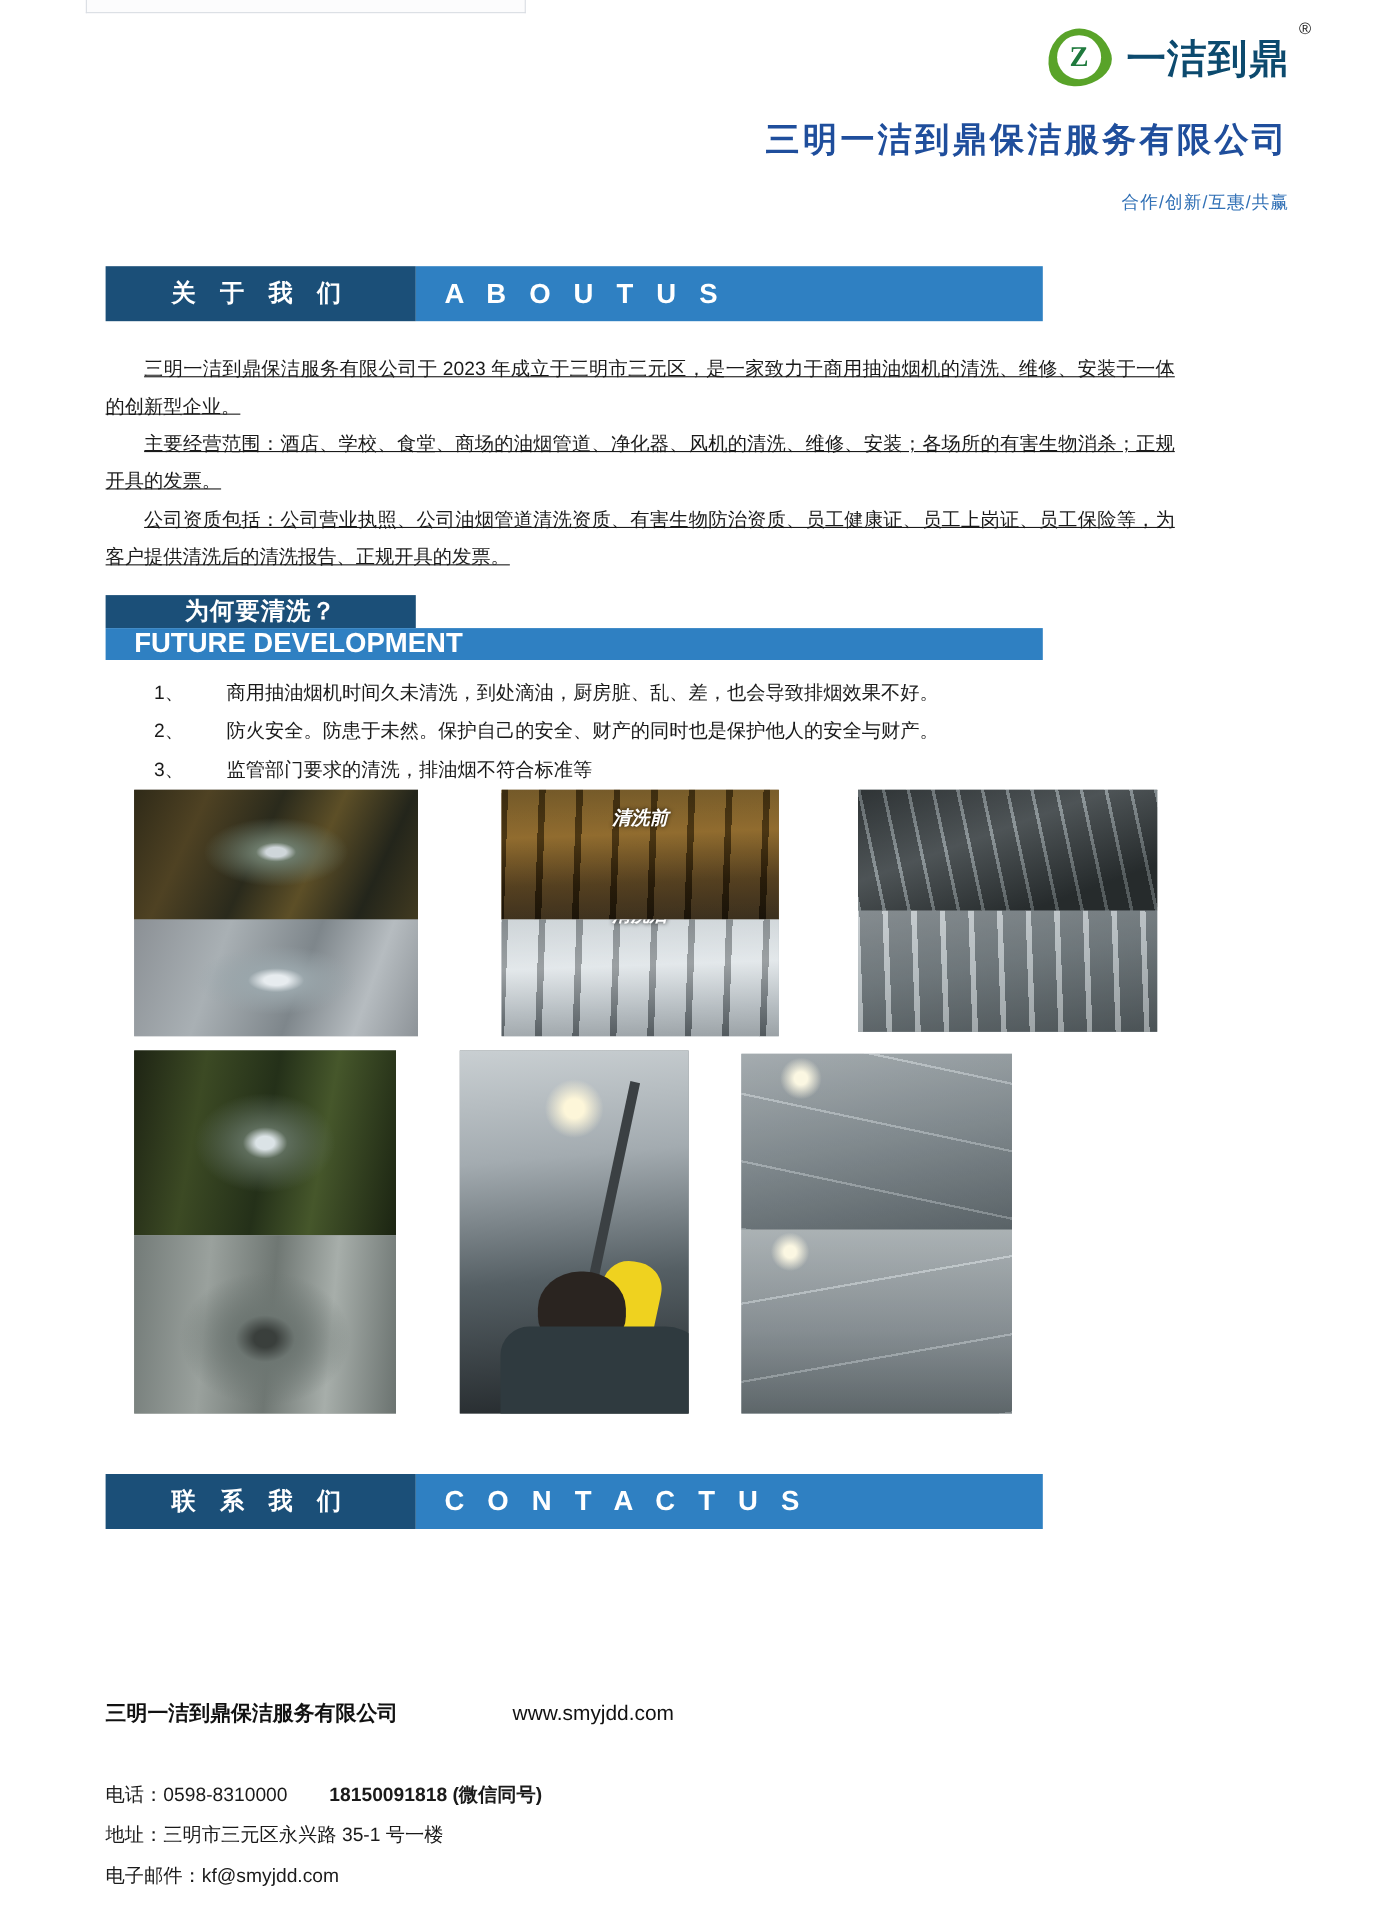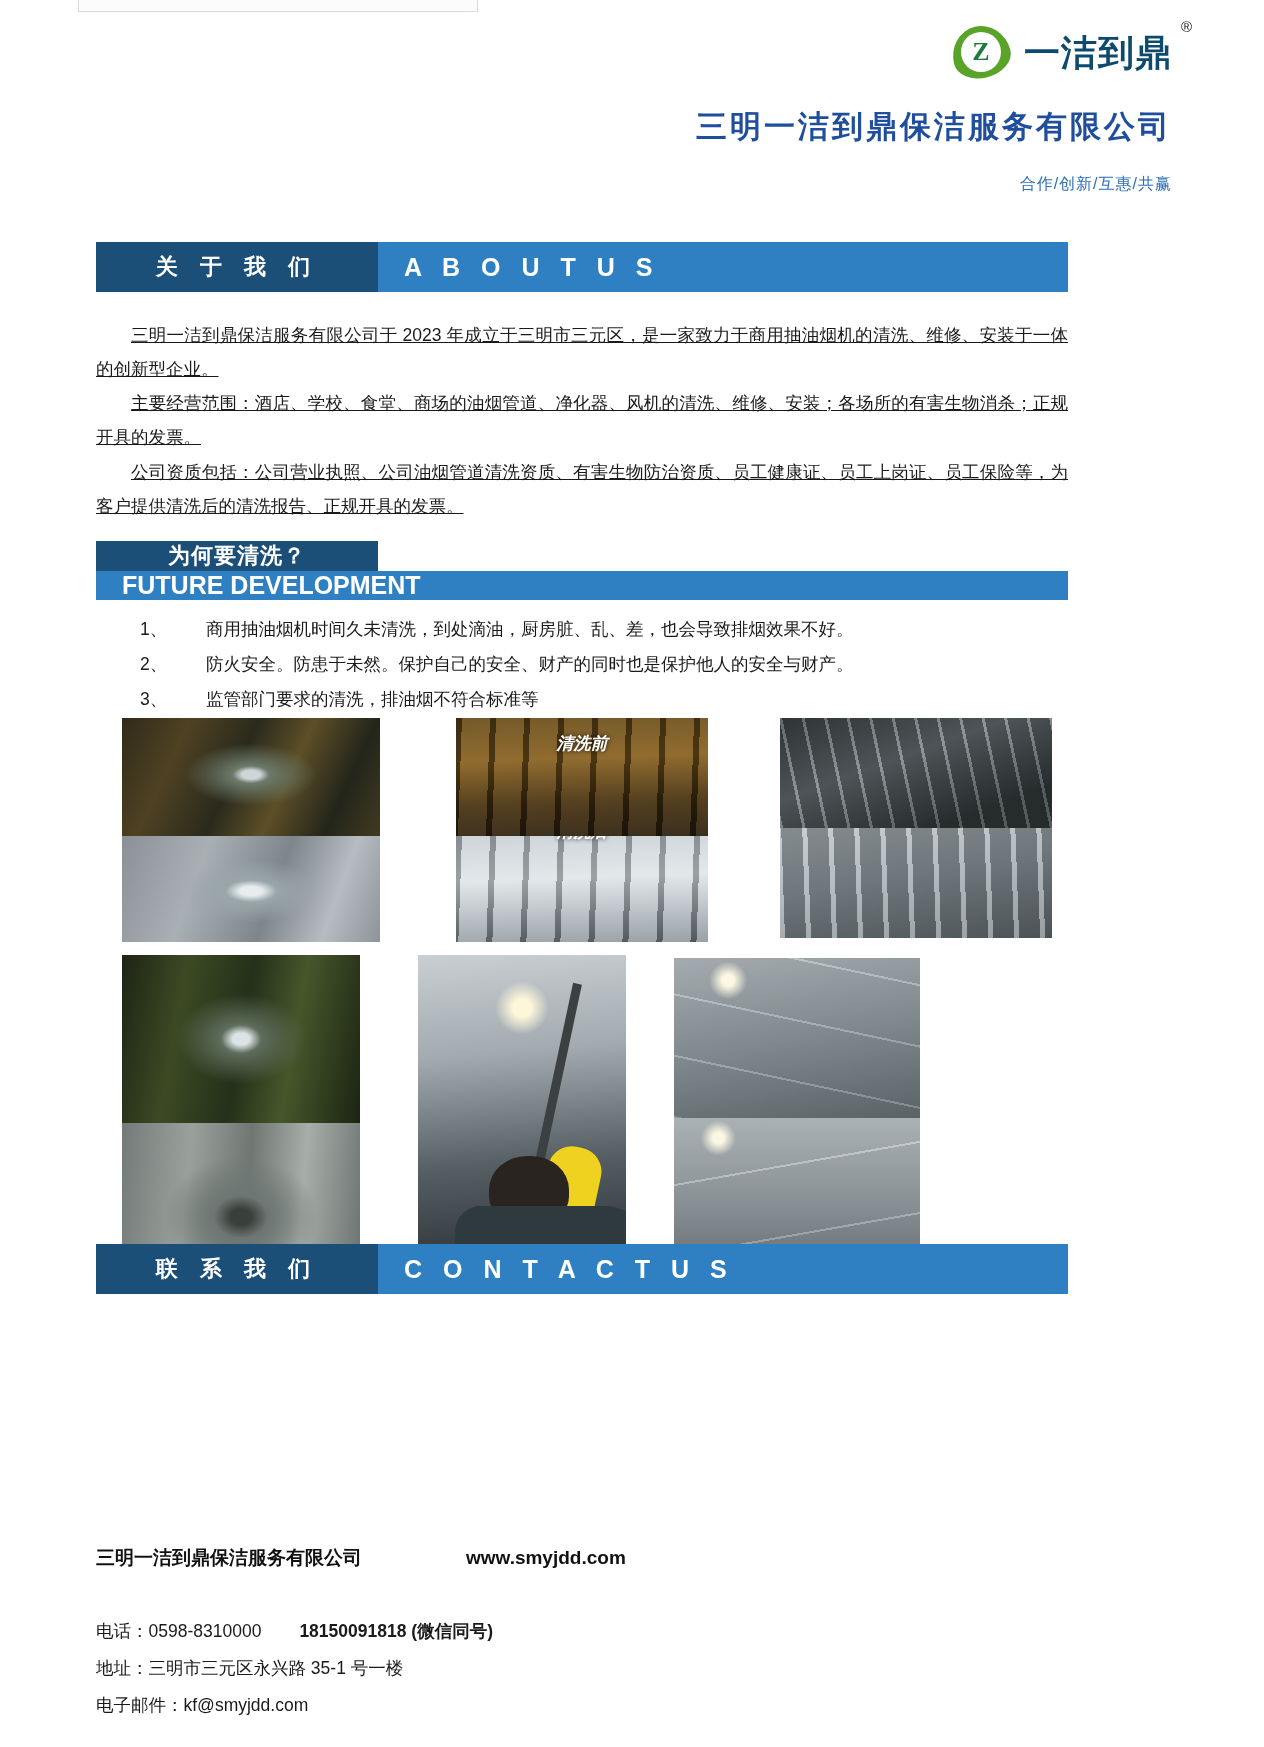--- a/index.html
+++ b/index.html
@@ -64,21 +64,21 @@
     white-space:nowrap;
   }
   .slogan {
     position:absolute; right:92px; top:160px;
     font-size:16px; color:#2f6fb5; letter-spacing:1px;
     white-space:nowrap;
   }
 
   
   .banner {
-    position:absolute; left:96px; width:972px; height:50px;
+    position:absolute; left:96px; width:852px; height:50px;
     display:flex; align-items:stretch;border-radius:25px;
   }
   .banner .cn {
     width:282px; background:#1b4f78; color:#ffffff;
     display:flex; align-items:center; justify-content:center;
     font-size:22px; font-weight:bold; letter-spacing:8px;
   }
   .banner .en {
     flex:1; background:#2f80c2; color:#ffffff;
     display:flex; align-items:center;
@@ -203,21 +203,21 @@
 
   
   .contact-info {
     position:absolute; left:96px; top:1545px; width:1000px;
   }
   .c-row1 { display:flex; align-items:baseline; }
   .c-company {
     font-size:19px; font-weight:bold; color:#111;
   }
   .c-web {
-    margin-left:104px; font-size:19px; font-weight:bold; color:#111;
+    margin-left:104px; font-size:19px; font-weight:normal; color:#111;
   }
   .c-lines { margin-top:42px; font-size:17.5px; line-height:2.1; color:#1a1a1a; }
   .c-lines .tel-second { margin-left:38px;font-weight:bold; }
 </style>
 </head>
 <body>
 
 <div class="top-strip"></div>
 
 <div class="page">
@@ -289,21 +289,21 @@
       <div class="lance"></div>
       <div class="arm"></div>
       <div class="head"></div>
       <div class="body"></div>
     </div>
 
     <div class="ph ceiling" style="left:674px; top:248px; width:246px; height:160px;"></div>
     <div class="ph ceiling2" style="left:674px; top:408px; width:246px; height:167px;"></div>
   </div>
 
-  <div class="banner" style="top:1244px;">
+  <div class="banner" style="top:1340px;">
     <div class="cn">联 系 我 们</div>
     <div class="en">C O N T A C T     U S</div>
   </div>
 
   <div class="contact-info">
     <div class="c-row1">
       <div class="c-company">三明一洁到鼎保洁服务有限公司</div>
       <div class="c-web">www.smyjdd.com</div>
     </div>
     <div class="c-lines">

